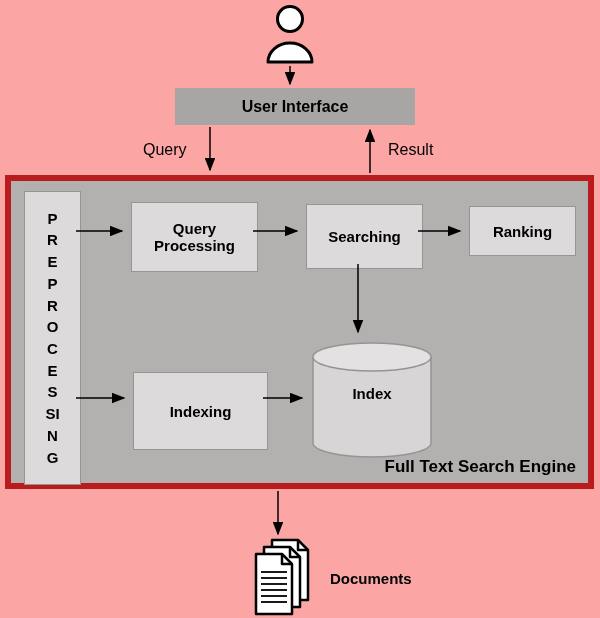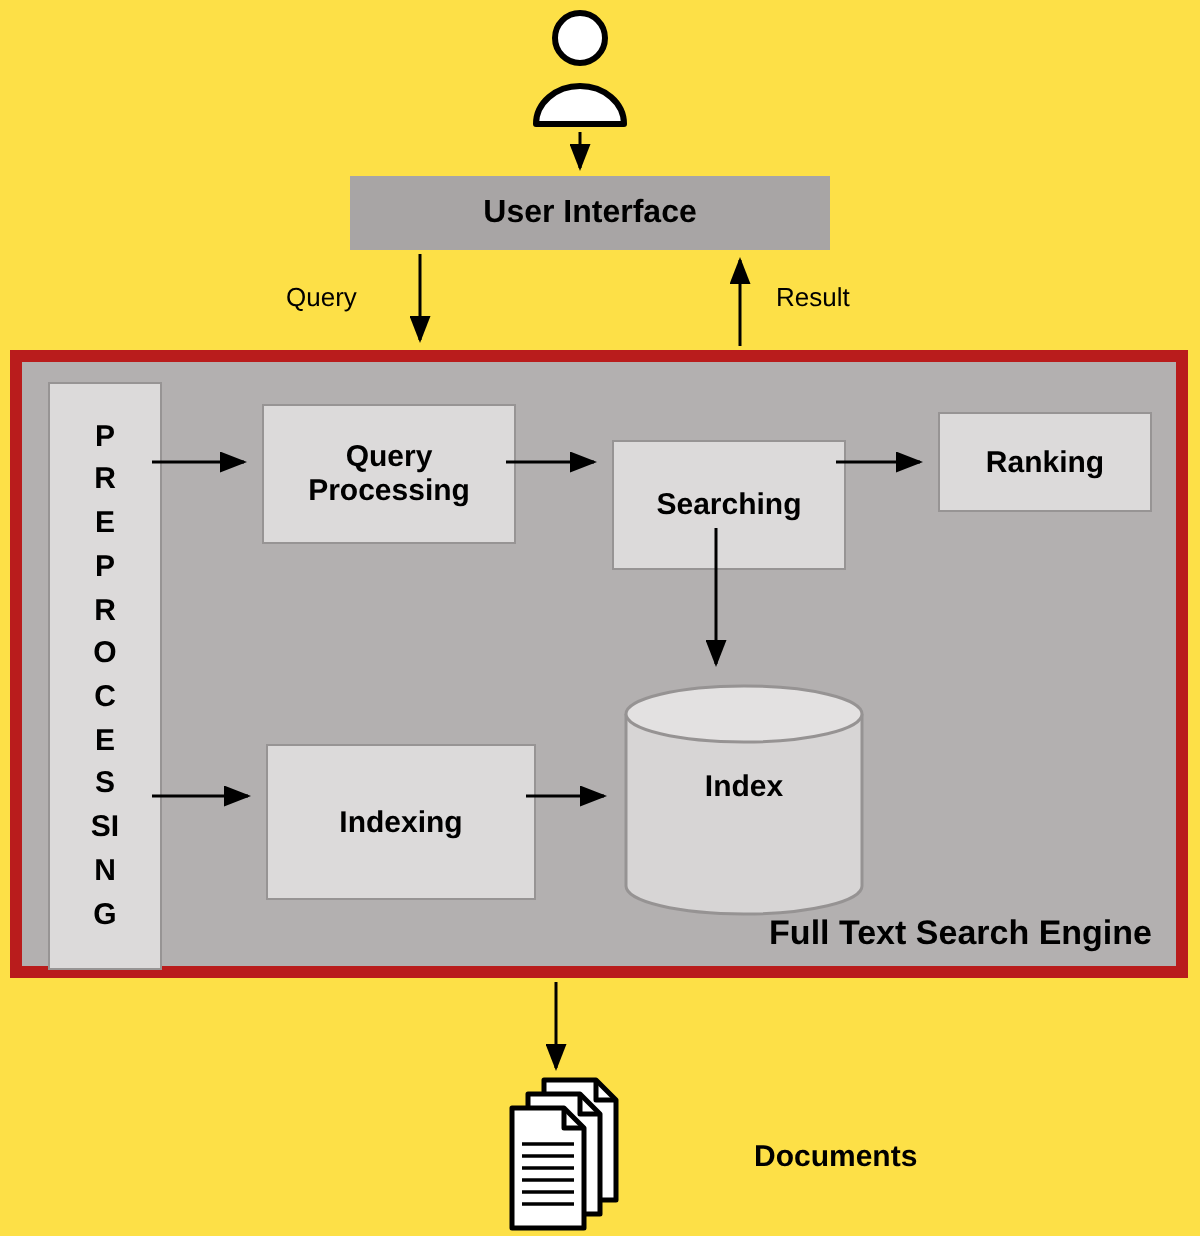--- a/index.html
+++ b/index.html
@@ -1,32 +1,32 @@
 <!DOCTYPE html>
 <html><head>
 <meta charset="utf-8">
 <style>
   html,body{margin:0;padding:0;background:#ffffff;}
   body{font-family:"Liberation Sans","DejaVu Sans",sans-serif;}
-  .canvas{position:relative;width:600px;height:618px;background:#fde047;overflow:hidden;}
+  .canvas{position:relative;width:600px;height:618px;background:#fca5a5;overflow:hidden;}
 
   
   .arrows{position:absolute;left:0;top:0;width:600px;height:618px;pointer-events:none;}
 
   
   .person{position:absolute;left:262px;top:4px;width:56px;height:62px;}
 
   
   .ui-box{
     position:absolute;left:175px;top:88px;width:240px;height:37px;
     background:#a8a5a5;display:flex;align-items:center;justify-content:center;
     font-weight:bold;font-size:16px;color:#000;
   }
 
-  .flow-label{position:absolute;font-size:13px;color:#000;}
+  .flow-label{position:absolute;font-size:16px;color:#000;}
   .label-query{left:143px;top:141px;}
   .label-result{left:388px;top:141px;}
 
   
   .engine{
     position:absolute;left:5px;top:175px;width:589px;height:314px;
     background:#b3b0b0;border:6px solid #b91c1c;box-sizing:border-box;
   }
 
   .node{
@@ -35,38 +35,38 @@
     text-align:center;font-weight:bold;font-size:15px;color:#000;
   }
   .prep{
     left:13px;top:10px;width:57px;height:294px;
   }
   .prep-text{
     width:18px;word-break:break-all;line-height:21.7px;text-align:center;
     font-weight:bold;font-size:15px;letter-spacing:0;
   }
   .qp{left:120px;top:21px;width:127px;height:70px;padding:0 32px;}
-  .search{left:295px;top:23px;width:117px;height:65px;margin-top:16px;}
+  .search{left:295px;top:23px;width:117px;height:65px;}
   .rank{left:458px;top:25px;width:107px;height:50px;}
   .indexing{left:122px;top:191px;width:135px;height:78px;}
 
   .cylinder{position:absolute;left:300px;top:160px;width:122px;height:118px;}
   .cylinder .cyl-label{
     position:absolute;left:0;top:44px;width:100%;text-align:center;
     font-weight:bold;font-size:15px;color:#000;
   }
 
   .engine-title{
     position:absolute;right:12px;bottom:6px;
     font-weight:bold;font-size:17px;color:#000;
   }
 
   
   .docs-icon{position:absolute;left:248px;top:538px;width:68px;height:78px;}
-  .docs-label{position:absolute;left:330px;top:570px;font-weight:bold;font-size:15px;color:#000;margin-left:47px;}
+  .docs-label{position:absolute;left:330px;top:570px;font-weight:bold;font-size:15px;color:#000;}
 </style>
 </head>
 <body>
 
 <div class="canvas">
 
   <div class="person">
     <svg width="56" height="62" viewBox="0 0 56 62">
       <circle cx="28" cy="15" r="12.5" fill="#ffffff" stroke="#000000" stroke-width="3"></circle>
       <path d="M6 58 a22 19 0 0 1 44 0 z" fill="#ffffff" stroke="#000000" stroke-width="3" stroke-linejoin="round"></path>

